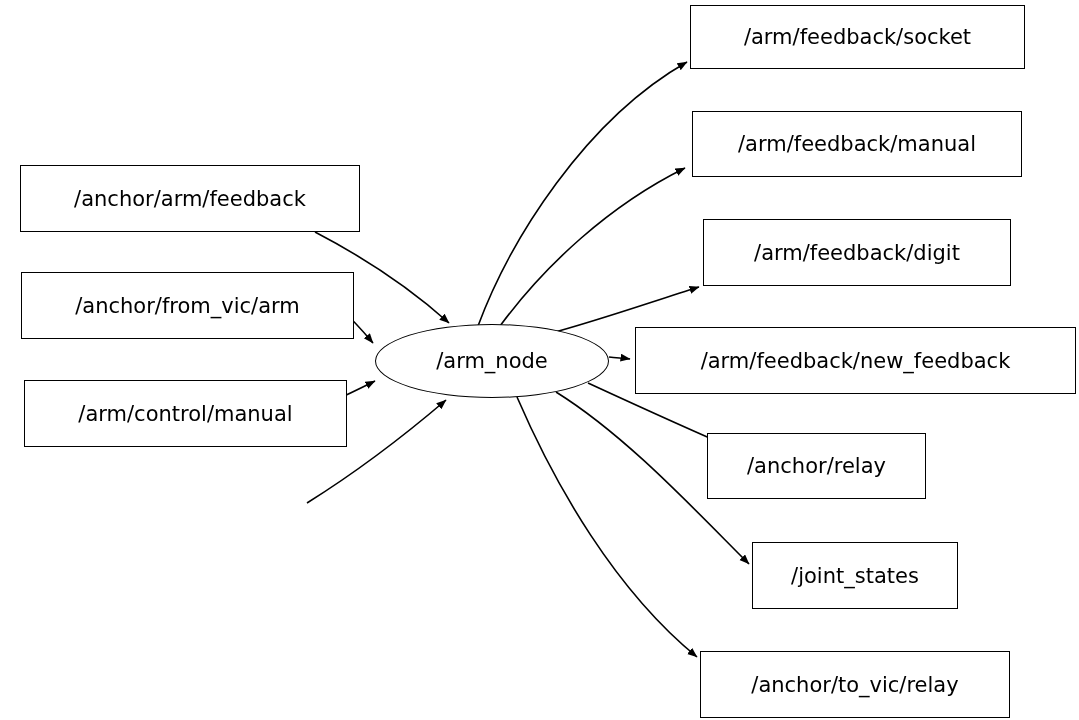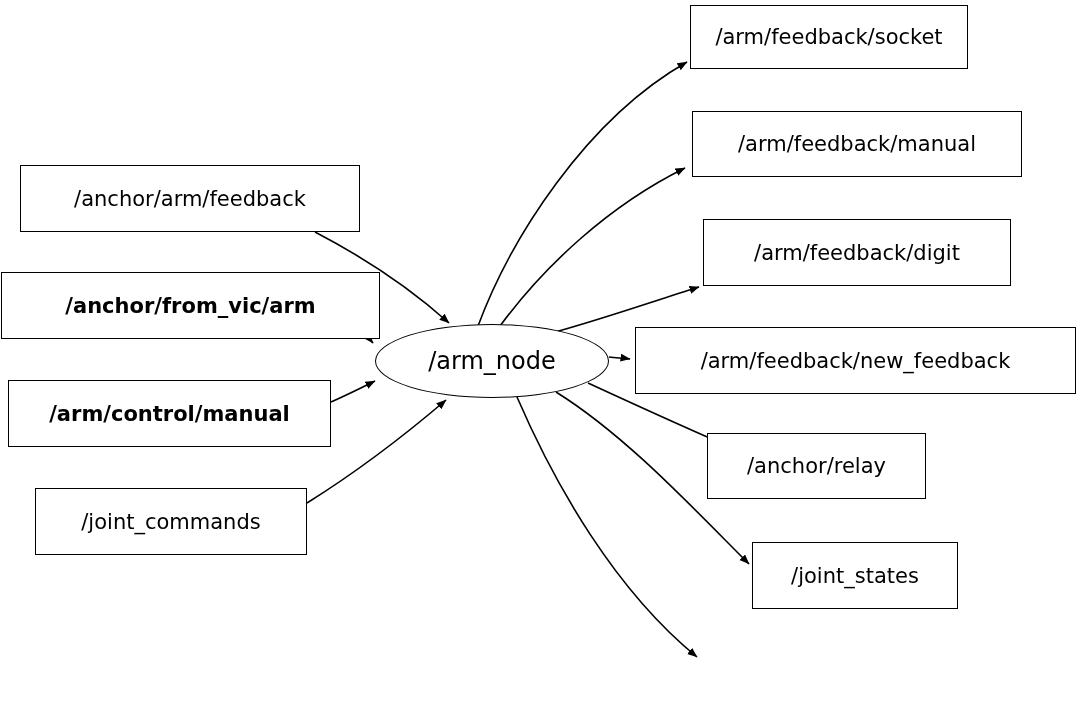--- a/index.html
+++ b/index.html
@@ -36,21 +36,21 @@
   }
   .node-ellipse {
     position: absolute;
     box-sizing: border-box;
     background: #ffffff;
     border: 1.5px solid #000000;
     border-radius: 50%;
     display: flex;
     align-items: center;
     justify-content: center;
-    font-size: 24px;
+    font-size: 21px;
     color: #000000;
     white-space: nowrap;
   }
   .edge {
     fill: none;
     stroke: #000000;
     stroke-width: 1.6px;
   }
 </style>
 </head>
@@ -75,46 +75,46 @@
     <path class="edge" marker-end="url(#arrow)" d="M 548 334 C 600 320, 648 303, 699 287"></path>
     <path class="edge" marker-end="url(#arrow)" d="M 609 357 C 616 358, 623 358, 630 359"></path>
     <path class="edge" marker-end="url(#arrow)" d="M 588 383 C 640 407, 695 432, 744 453"></path>
     <path class="edge" marker-end="url(#arrow)" d="M 556 392 C 625 435, 690 505, 749 564"></path>
     <path class="edge" marker-end="url(#arrow)" d="M 517 397 C 555 485, 615 590, 697 657"></path>
   </svg>
 
   <div class="topic-box" style="left:0px; top:165px; width:340px; height:67px;margin-left:20px;">
     <span>/anchor/arm/feedback</span>
   </div>
-  <div class="topic-box" style="left:1px; top:272px; width:379px; height:67px;font-weight:bold;">
+  <div class="topic-box" style="left:21px; top:272px; width:333px; height:67px;">
     <span>/anchor/from_vic/arm</span>
   </div>
-  <div class="topic-box" style="left:8px; top:380px; width:323px; height:67px;font-weight:bold;">
+  <div class="topic-box" style="left:24px; top:380px; width:323px; height:67px;">
     <span>/arm/control/manual</span>
-  </div>
-  <div class="topic-box" style="left:35px; top:488px; width:272px; height:67px;">
-    <span>/joint_commands</span>
   </div>
 
   <div class="node-ellipse" style="left:375px; top:324px; width:234px; height:74px;">
     <span>/arm_node</span>
   </div>
 
-  <div class="topic-box" style="left:690px; top:5px; width:278px; height:64px;">
+  <div class="topic-box" style="left:690px; top:5px; width:335px; height:64px;">
     <span>/arm/feedback/socket</span>
   </div>
   <div class="topic-box" style="left:692px; top:111px; width:330px; height:66px;">
     <span>/arm/feedback/manual</span>
   </div>
   <div class="topic-box" style="left:635px; top:327px; width:441px; height:67px;">
     <span>/arm/feedback/new_feedback</span>
   </div>
   <div class="topic-box" style="left:703px; top:219px; width:308px; height:67px;">
     <span>/arm/feedback/digit</span>
   </div>
   <div class="topic-box" style="left:707px; top:433px; width:219px; height:66px;">
     <span>/anchor/relay</span>
   </div>
   <div class="topic-box" style="left:752px; top:542px; width:206px; height:67px;">
     <span>/joint_states</span>
   </div>
+  <div class="topic-box" style="left:700px; top:651px; width:310px; height:67px;">
+    <span>/anchor/to_vic/relay</span>
+  </div>
 
 </div>
 
 </body></html>

